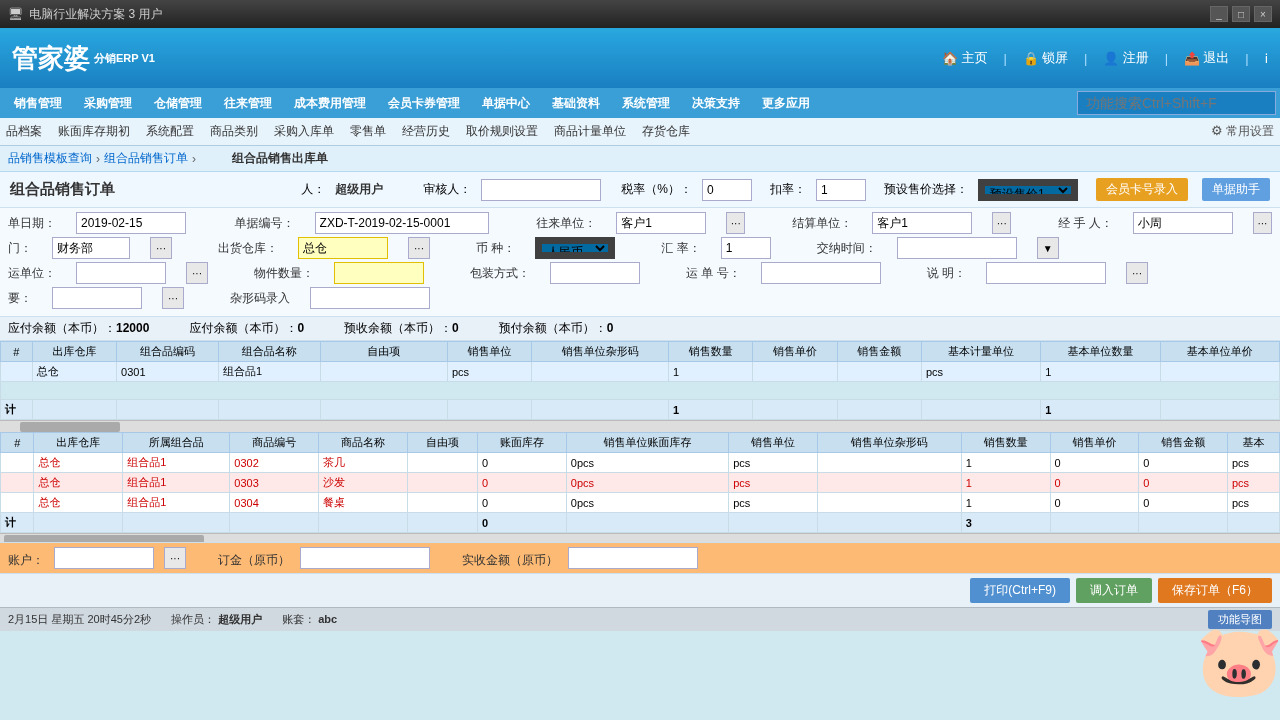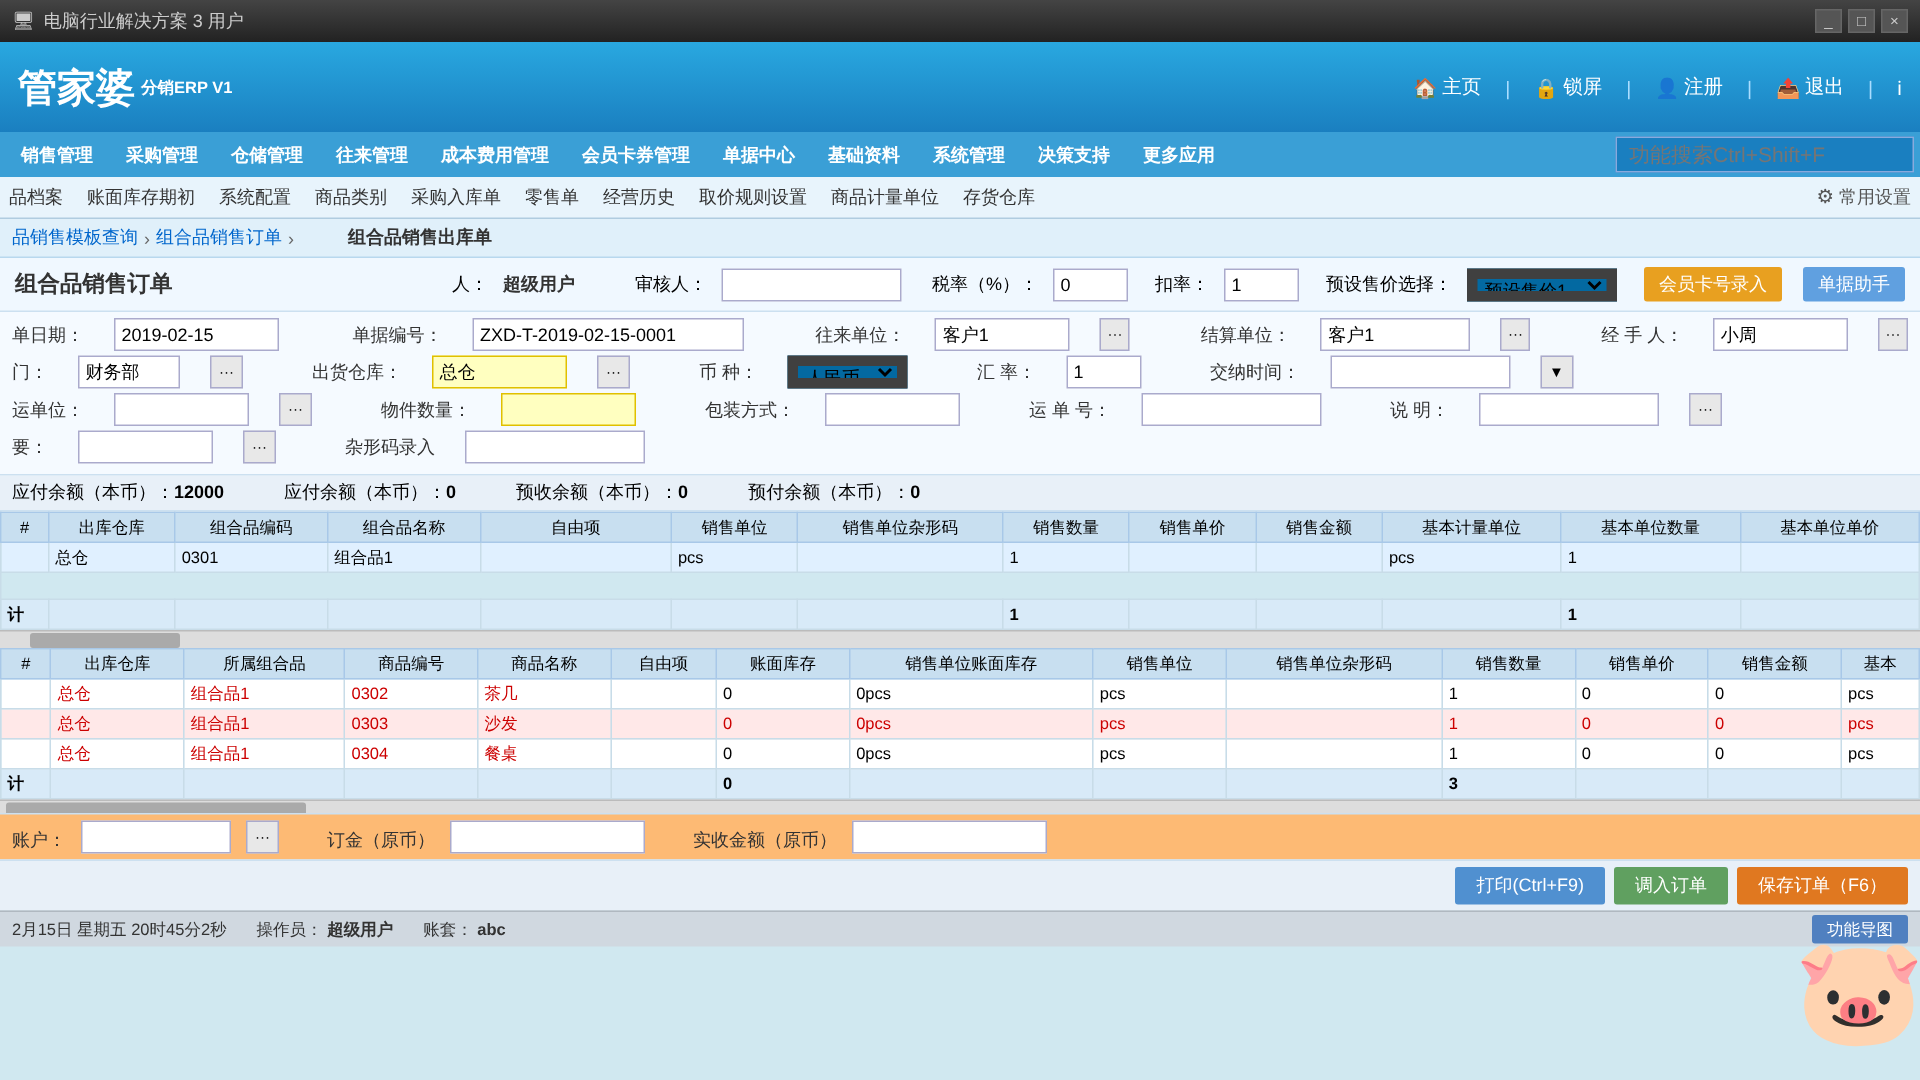--- a/index.html
+++ b/index.html
@@ -190,27 +190,27 @@
     <span style="width:8px;"></span>
     <span class="form-label">往来单位：</span>
     <input class="form-input" style="width: 90px;" value="客户1">
     <div class="dot-btn">···</div>
     <span style="width:8px;"></span>
     <span class="form-label">结算单位：</span>
     <input class="form-input" style="width: 100px;" value="客户1">
     <div class="dot-btn">···</div>
     <span style="width:8px;"></span>
     <span class="form-label">经 手 人：</span>
-    <input class="form-input" style="width: 90px;" value="小周">
+    <input class="form-input" style="width: 100px;" value="小周">
     <div class="dot-btn">···</div>
   </div>
 
   <div class="form-row">
     <span class="form-label">门：</span>
-    <input class="form-input" style="width: 68px;" value="财务部">
+    <input class="form-input" style="width: 78px;" value="财务部">
     <div class="dot-btn">···</div>
     <span style="width:6px;"></span>
     <span class="form-label">出货仓库：</span>
     <input class="form-input-yellow" style="width: 90px;" value="总仓">
     <div class="dot-btn">···</div>
     <span style="width:6px;"></span>
     <span class="form-label">币  种：</span>
     <select class="form-select" style="width:80px;">
       <option>人民币</option>
     </select>

